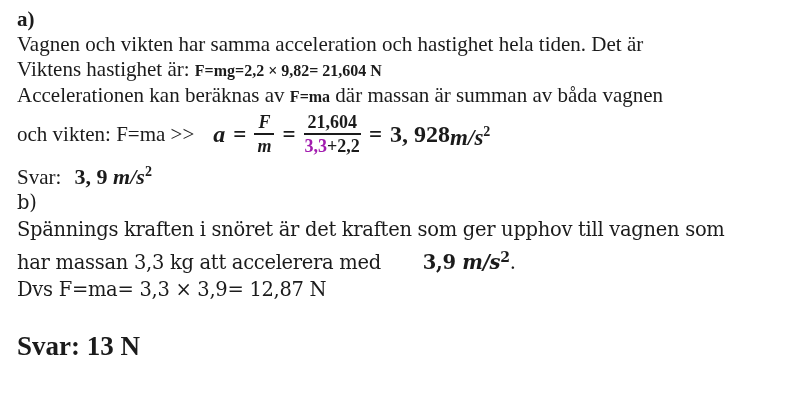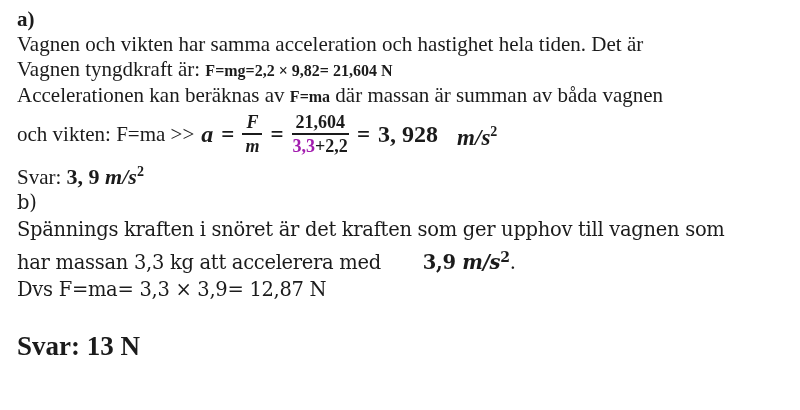--- a/index.html
+++ b/index.html
@@ -23,40 +23,40 @@
   .mi { font-weight: bold; font-style: italic; }
   .red { color: #a21caf; }
 
   
   .eq-line {
     height: 50px;
     display: flex;
     align-items: center;
     white-space: nowrap;
   }
-  .eq-prefix { font-size: 21px; margin-right: 7px; }
+  .eq-prefix { font-size: 21px; margin-right: 19px; }
   .eq-var { font-weight: bold; font-style: italic; font-size: 24px; }
   .eqop { font-weight: bold; font-size: 23px; margin: 0 8px; }
   .frac {
     display: inline-flex;
     flex-direction: column;
     align-items: center;
     font-size: 18px;
     font-weight: bold;
     line-height: 1.12;
     vertical-align: middle;
   }
   .frac .num { border-bottom: 2px solid #1b1b1b; padding: 0 4px 1px 4px; text-align: center; }
   .frac .den { padding-top: 1px; text-align: center; }
-  .eq-result { font-weight: bold; font-size: 24px; margin-right: 19px; }
+  .eq-result { font-weight: bold; font-size: 24px; margin-right: 0; }
   .eq-unit { font-weight: bold; font-style: italic; font-size: 23px; }
   sup.sp { font-weight: bold; font-size: 14px; font-style: normal; }
 
   .svar-a { line-height: 27px; font-size: 21px; }
-  .svar-a .val { font-weight: bold; font-size: 22px; }
+  .svar-a .val { font-weight: bold; font-size: 22px; margin-left: 8px; }
   .svar-a .unit { font-weight: bold; font-style: italic; font-size: 22px; }
 
   
   .sec-b { font-family: "DejaVu Serif", serif; font-size: 19.5px; letter-spacing: -0.3px; }
   .sec-b .line { line-height: 27px; white-space: nowrap; }
   .sec-b .label-line { font-weight: normal; line-height: 26px; }
   .sec-b .bval { font-weight: bold; margin-left: 36px; }
   .sec-b .bunit { font-weight: bold; font-style: italic; }
   .svar-b {
     font-family: "Liberation Serif", serif;
@@ -71,21 +71,21 @@
 <body>
 
 <div class="page">
 
   <div class="sec-a">
     <div class="line label-line">a)</div>
 
     <div class="line">Vagnen och vikten har samma acceleration och hastighet hela tiden. Det är</div>
 
 
-    <div class="line"><span>Vagnen tyngdkraft är: </span><span class="b-lg">F=mg=2,2 × 9,82= 21,604 N</span></div>
+    <div class="line"><span>Viktens hastighet är: </span><span class="b-lg">F=mg=2,2 × 9,82= 21,604 N</span></div>
 
     <div class="line"><span>Accelerationen kan beräknas av </span><span class="b-lg">F=ma</span><span> där massan är summan av båda vagnen</span></div>
 
     <div class="line eq-line">
       <span class="eq-prefix">och vikten: F=ma &gt;&gt;</span>
       <span class="eq-var">a</span>
       <span class="eqop">=</span>
       <span class="frac">
         <span class="num mi">F</span>
         <span class="den mi">m</span>

